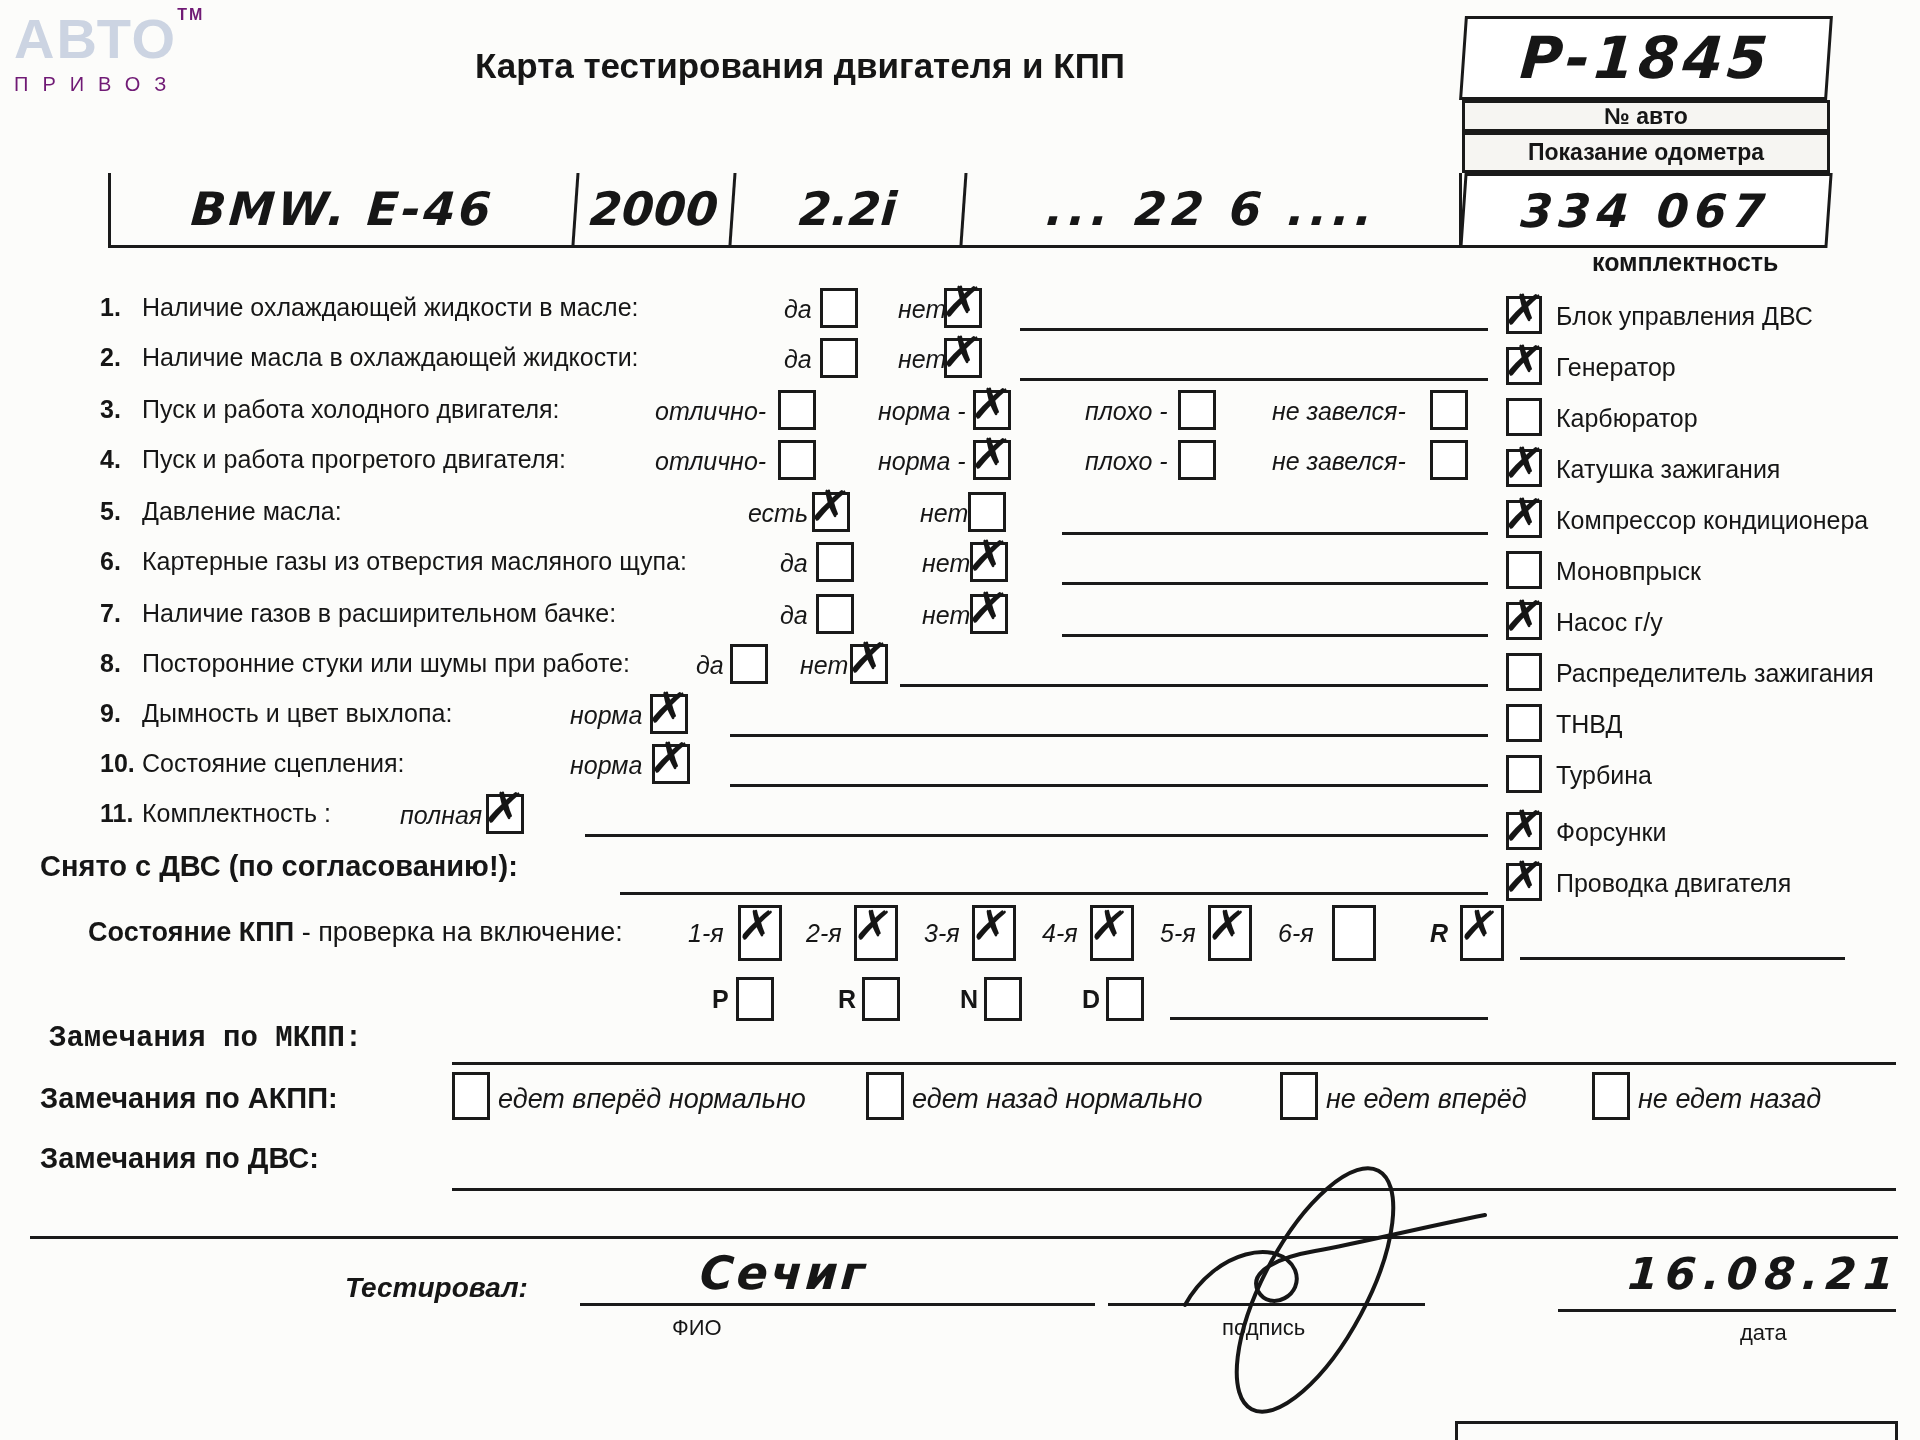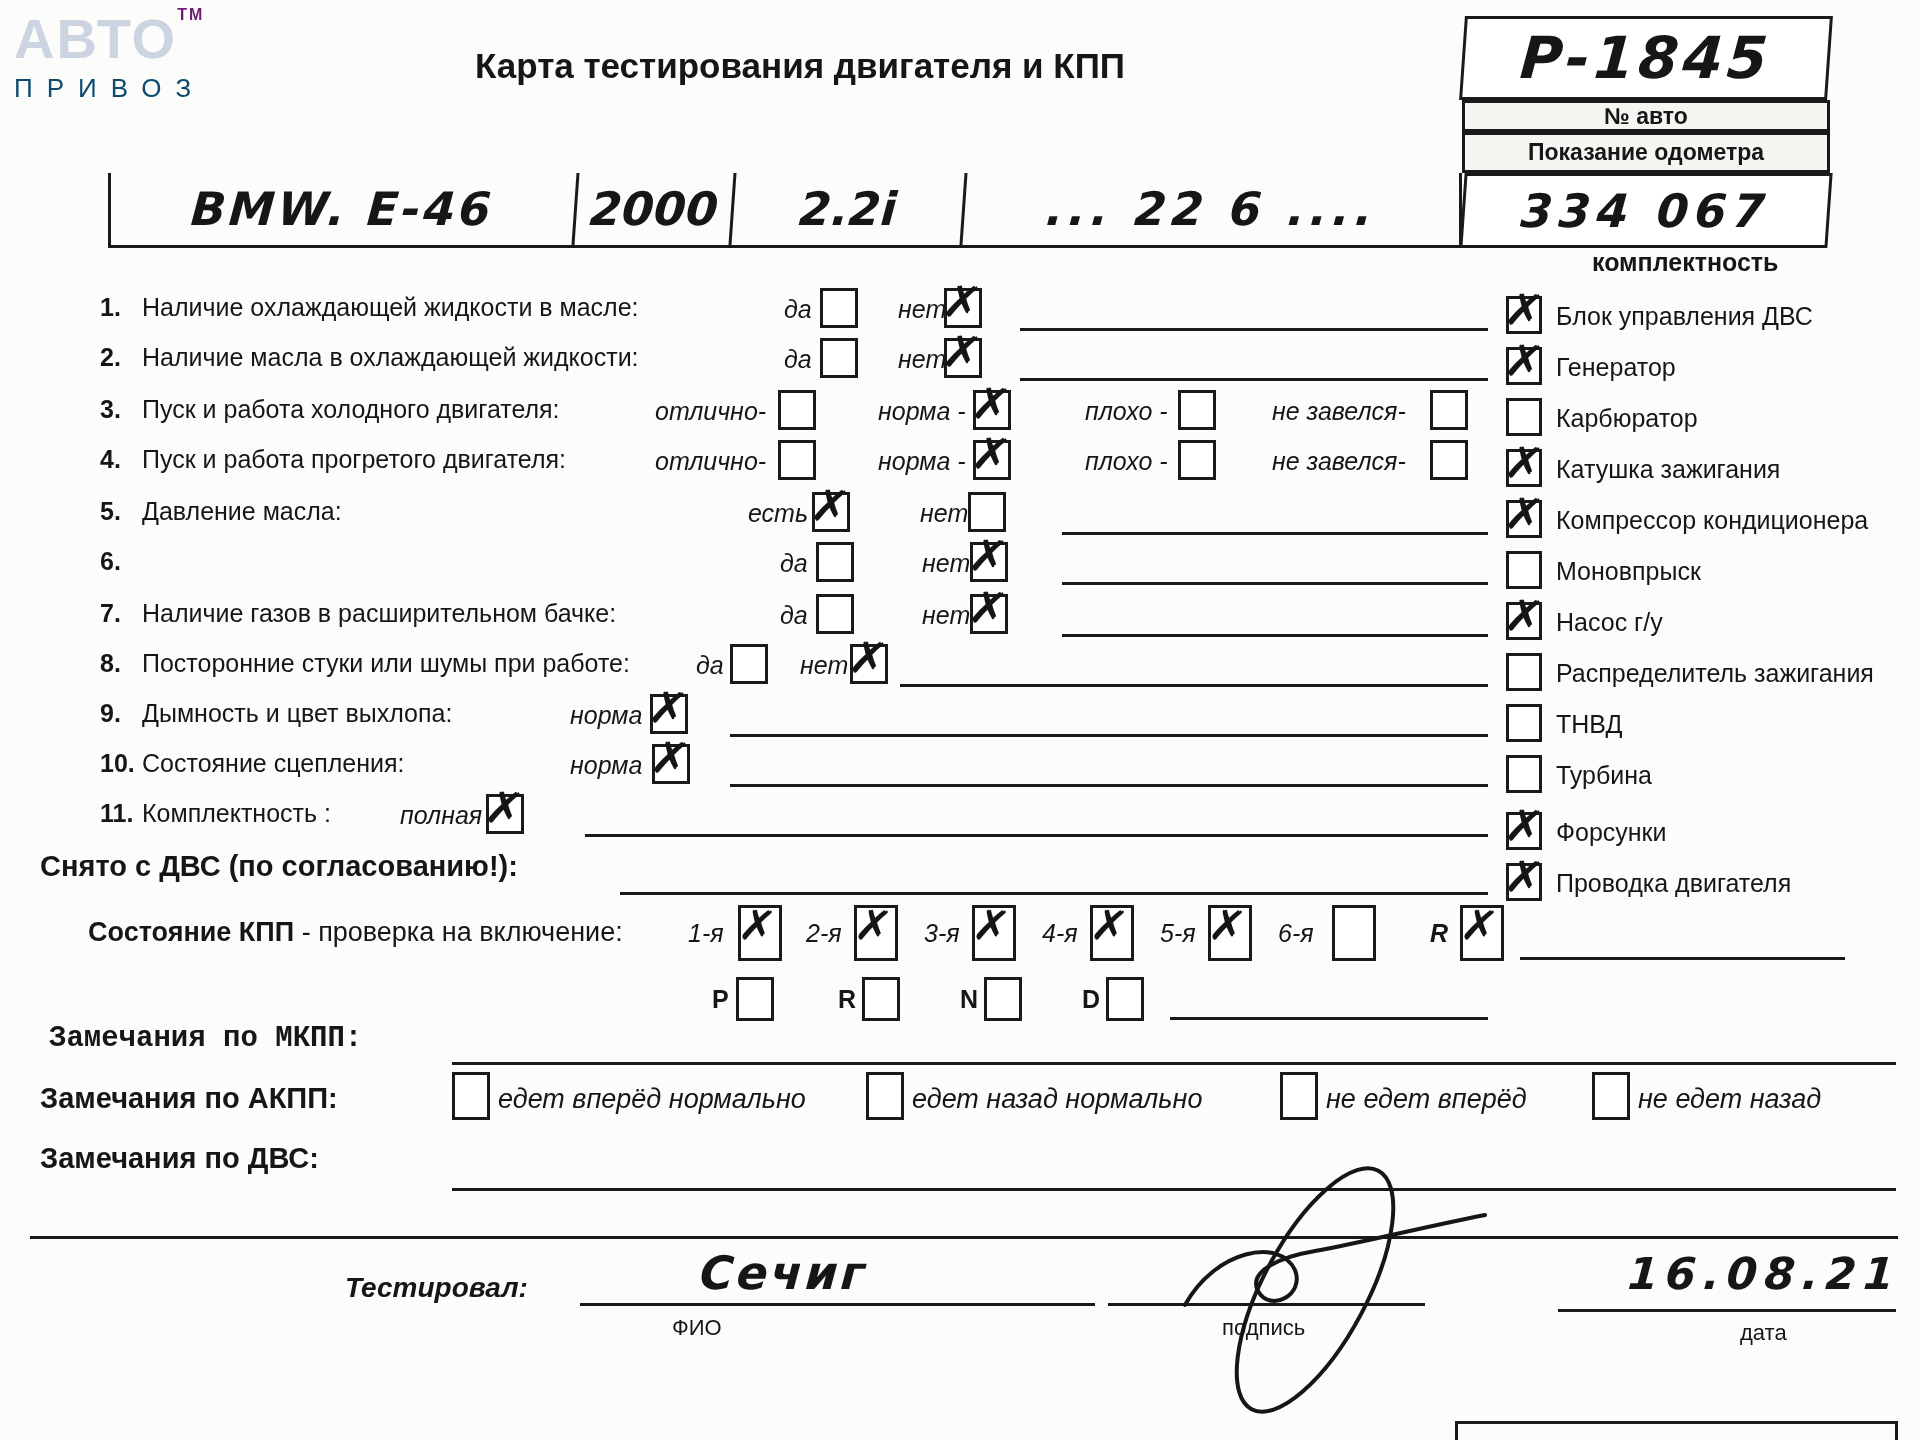--- a/index.html
+++ b/index.html
@@ -2,21 +2,21 @@
 <html><head>
 <meta charset="utf-8">
 <style>
   html,body{margin:0;padding:0;background:#e8e8e6;}
   .page{position:relative;width:1920px;height:1440px;background:#fcfcfa;overflow:hidden;
         font-family:"Liberation Sans","DejaVu Sans",sans-serif;color:#161616;}
   
   .logo{position:absolute;left:14px;top:6px;}
   .logo-top{font-weight:bold;font-size:56px;letter-spacing:2px;color:#ccd4e2;}
   .logo-tm{font-size:16px;color:#701a75;vertical-align:top;}
-  .logo-sub{font-size:26px;letter-spacing:14px;color:#0c4a6e;margin-top:2px;}
+  .logo-sub{font-size:20px;letter-spacing:14px;color:#701a75;margin-top:2px;}
   
   .title{position:absolute;left:300px;top:46px;width:1000px;text-align:center;
          font-size:35px;font-weight:bold;}
   
   .bx{position:absolute;border:3px solid #1a1a1a;box-sizing:border-box;background:#fff;}
   .bx-label{display:flex;align-items:center;justify-content:center;font-weight:bold;font-size:23px;background:#f6f5f2;}
   .hand{font-family:"DejaVu Sans",sans-serif;font-weight:bold;font-style:italic;transform:skewX(-4deg);}
   .hv{display:flex;align-items:center;justify-content:center;font-size:46px;}
   
   .vt-header{position:absolute;left:108px;top:132px;width:1354px;height:41px;border:3px solid #1a1a1a;
@@ -237,20 +237,21 @@
       </span>
     <span class="opt" style="left:920px">нет</span>
     <span class="cb" style="left:968px">
         <span class="mark"></span>
       </span>
     <span class="wline" style="left:1062px;width:426px"></span>
   </div>
 
   <div class="row" style="top:542px">
     <span class="num">6.</span>
+    <span class="lbl">Картерные газы из отверстия масляного щупа:</span>
     <span class="opt" style="left:780px">да</span>
     <span class="cb" style="left:816px">
         <span class="mark"></span>
       </span>
     <span class="opt" style="left:922px">нет</span>
     <span class="cb" style="left:970px">
         <span class="mark">✗</span>
       </span>
     <span class="wline" style="left:1062px;width:426px"></span>
   </div>

